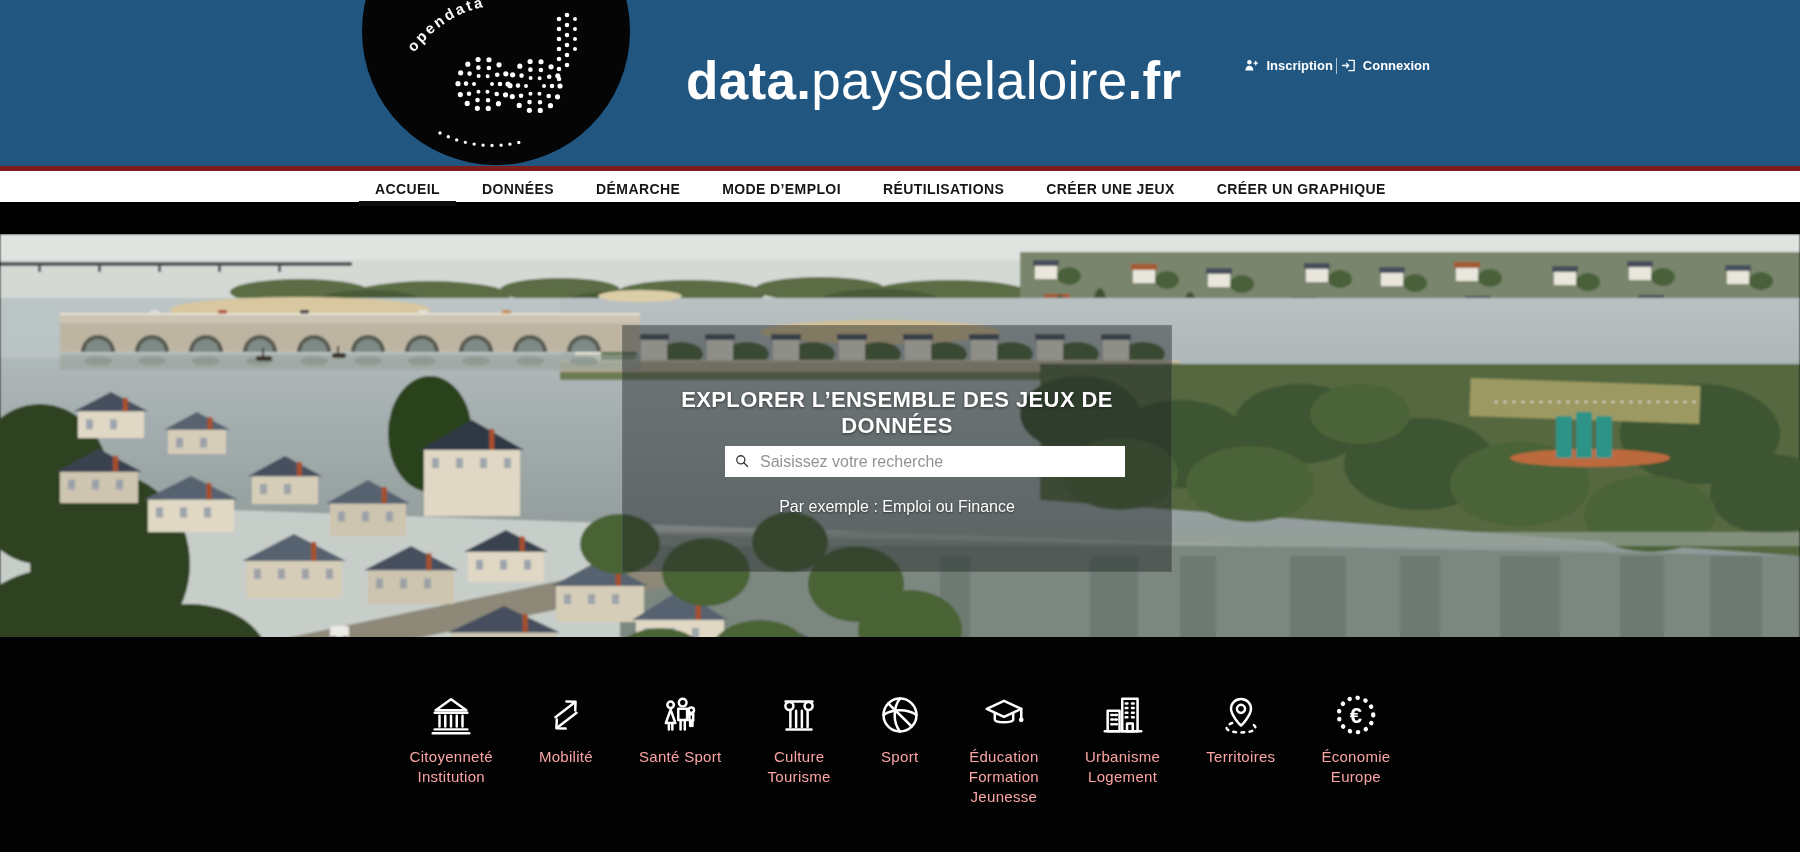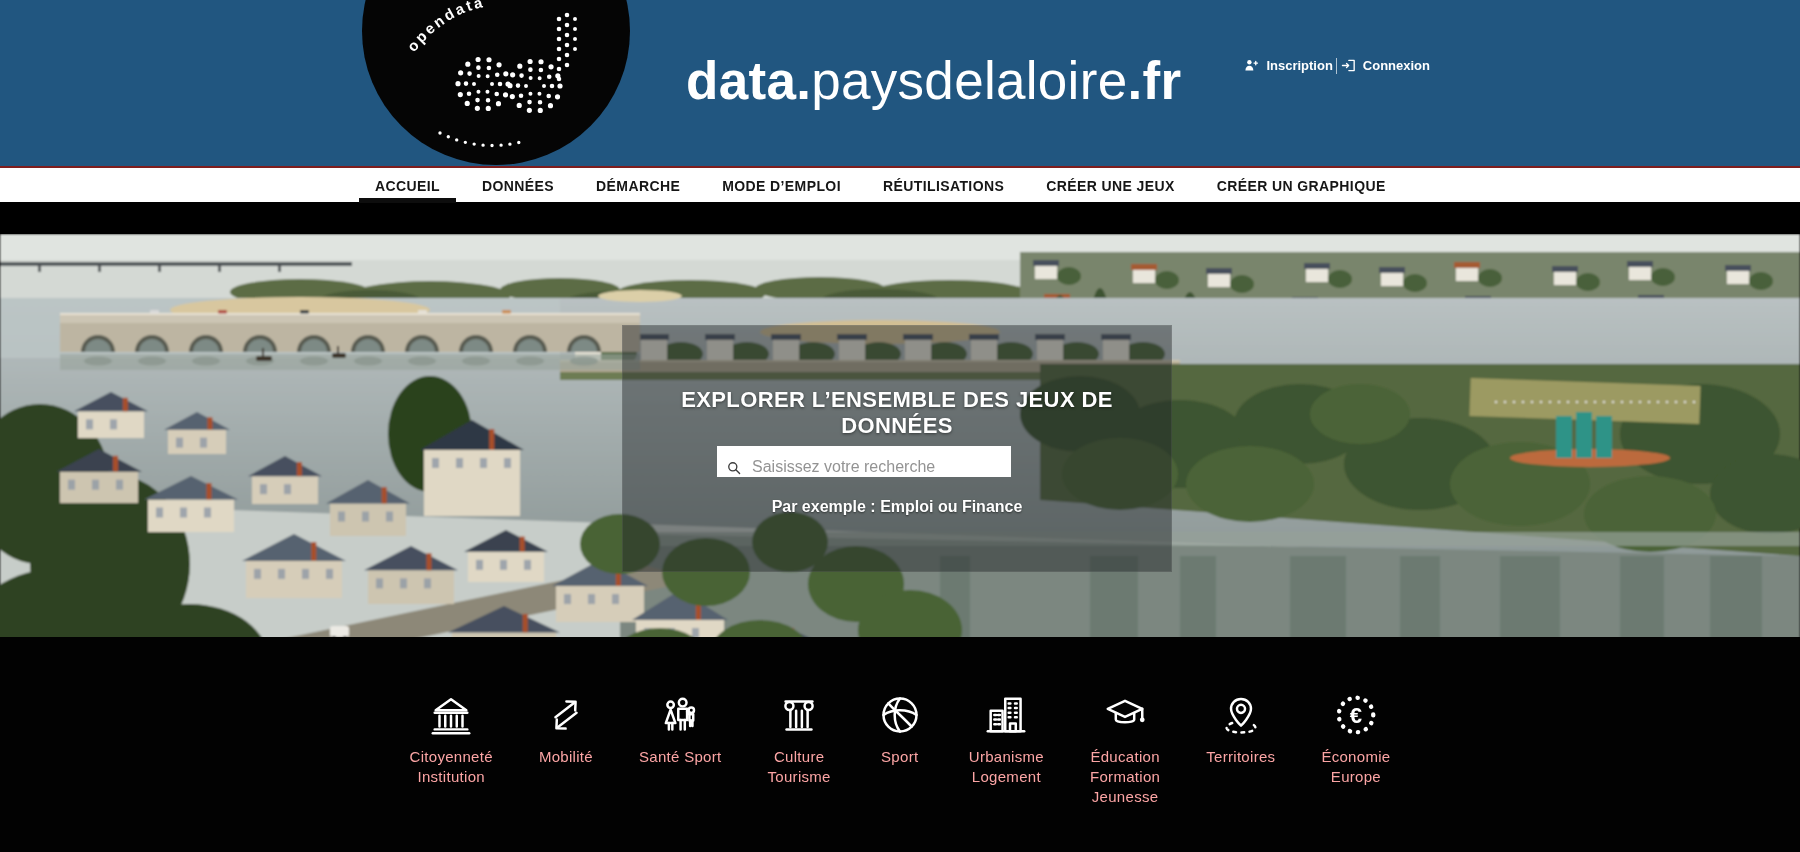--- a/index.html
+++ b/index.html
@@ -12,38 +12,38 @@
   .header { position:absolute; top:0; left:0; width:1800px; height:166px; background:var(--header-blue,#215680); }
   .logo-circle { position:absolute; left:362px; top:-103px; width:268px; height:268px; cursor:pointer; }
   .brand { position:absolute; left:686px; top:50px; font-size:53px; color:#fff; letter-spacing:.3px; white-space:nowrap; }
   .brand .b { font-weight:700; }
   .brand .l { font-weight:300; }
   .topbar { position:absolute; top:21px; right:370px; display:flex; align-items:center; gap:3px; color:#fff; font-size:13px; font-weight:700;margin-top:36px; }
   .top-link { display:flex; align-items:center; gap:6px; cursor:pointer; }
   .top-link svg { width:17px; height:17px; }
   .topbar .sep { width:1px; height:16px; background:rgba(255,255,255,.65); }
   
-  .navbar { position:absolute; top:166px; left:0; width:1800px; height:36px; background:#fff; border-top:2px solid #7f1d1d; }
+  .navbar { position:absolute; top:166px; left:0; width:1800px; height:36px; background:#fff; border-top:5px solid #7f1d1d; }
   .nav-inner { position:absolute; left:375px; top:0; height:36px; display:flex; gap:42px; align-items:center; }
   .nav-item { position:relative; font-size:14px; font-weight:700; color:#161616; letter-spacing:.4px; white-space:nowrap; cursor:pointer; padding:2px 0; }
   .nav-item.active::after { content:""; position:absolute; left:-16px; right:-16px; bottom:-7px; height:5px; background:#0d0d0d; }
   
   .hero { position:absolute; top:202px; left:0; width:1800px; height:435px; overflow:hidden;margin-top:32px; }
   .hero .scene { position:absolute; left:0; top:0; }
   .overlay-box { position:absolute; left:622px; top:91px; width:550px; height:247px;
     background:rgba(32,35,37,.45); border:1px solid rgba(255,255,255,.07); }
   .hero-title { position:absolute; top:61px; width:100%; text-align:center; color:#fff;
     font-size:22px; font-weight:700; letter-spacing:.4px; text-shadow:0 1px 3px rgba(0,0,0,.5); }
-  .search-box { position:absolute; left:94px; top:120px; width:294px; height:31px; background:#fff;
-    display:flex; align-items:flex-end; gap:7px; padding:0 9px; }
+  .search-box { position:absolute; left:102px; top:120px; width:400px; height:31px; background:#fff;
+    display:flex; align-items:center; gap:7px; padding:0 9px; }
   .search-box svg { width:17px; height:17px; flex:none; }
   .search-box input { border:none; outline:none; flex:1; font-size:16px; font-weight:300; color:#333; font-family:inherit; background:transparent; }
   .search-box input::placeholder { color:#939393; }
   .hero-example { position:absolute; top:172px; width:100%; text-align:center; color:#fff;
-    font-size:16px; font-weight:700; text-shadow:0 1px 2px rgba(0,0,0,.55); }
+    font-size:16px; font-weight:400; text-shadow:0 1px 2px rgba(0,0,0,.55); }
   
   .footer { position:absolute; top:637px; left:0; width:1800px; height:215px; background:var(--footer-bg,#020202); }
   .cat-row { display:flex; justify-content:center; gap:46px; padding-top:55px; align-items:flex-start; }
   .cat { display:flex; flex-direction:column; align-items:center; gap:9px; cursor:pointer; }
   .cat svg { width:46px; height:46px; }
   .cat .lbl { text-align:center; color:#fca5a5; font-size:15px; line-height:20px; letter-spacing:.3px; white-space:nowrap; }
 </style>
 </head>
 <body>
 
@@ -542,39 +542,39 @@
         <svg viewBox="0 0 24 24" fill="none" stroke="#fff" stroke-width="1.3" stroke-linecap="round" stroke-linejoin="round">
           <circle cx="12" cy="12" r="8.6"></circle>
           <path d="M12 3.4 C8.3 8 8.3 16 12 20.6"></path>
           <path d="M3.4 12 C8 8.7 16 8.7 20.6 12"></path>
           <path d="M5.9 5.9 C9.6 9.9 14.4 14.1 18.1 18.1"></path>
         </svg>
         <div class="lbl">Sport</div>
       </div>
       <div class="cat">
         <svg viewBox="0 0 24 24" fill="none" stroke="#fff" stroke-width="1.3" stroke-linecap="round" stroke-linejoin="round">
+          <path d="M12 4.6 L21 8.8 L12 13 L3 8.8 Z"></path>
+          <path d="M7.2 10.9 V14.4 C7.2 16.3 16.8 16.3 16.8 14.4 V10.9"></path>
+          <path d="M21 8.8 V13.7"></path>
+          <circle cx="21" cy="14.5" r="0.6"></circle>
+        </svg>
+        <div class="lbl">Éducation<br>Formation<br>Jeunesse</div>
+      </div>
+      <div class="cat">
+        <svg viewBox="0 0 24 24" fill="none" stroke="#fff" stroke-width="1.3" stroke-linecap="round" stroke-linejoin="round">
           <rect x="4" y="9.8" width="6.2" height="10.7"></rect>
           <rect x="11.6" y="3.5" width="8" height="17"></rect>
           <rect x="14.1" y="16.4" width="3" height="4.1"></rect>
           <path stroke-linecap="round" d="M13.4 6 h0.9 M16.7 6 h0.9 M13.4 8.4 h0.9 M16.7 8.4 h0.9 M13.4 10.8 h0.9 M16.7 10.8 h0.9 M13.4 13.2 h0.9 M16.7 13.2 h0.9 M5.9 12 h0.9 M7.9 12 h0.9 M5.9 14.4 h0.9 M7.9 14.4 h0.9 M5.9 16.8 h0.9 M7.9 16.8 h0.9"></path>
           <path d="M2.5 20.5 H21.5"></path>
         </svg>
         <div class="lbl">Urbanisme<br>Logement</div>
       </div>
       <div class="cat">
         <svg viewBox="0 0 24 24" fill="none" stroke="#fff" stroke-width="1.3" stroke-linecap="round" stroke-linejoin="round">
-          <path d="M12 4.6 L21 8.8 L12 13 L3 8.8 Z"></path>
-          <path d="M7.2 10.9 V14.4 C7.2 16.3 16.8 16.3 16.8 14.4 V10.9"></path>
-          <path d="M21 8.8 V13.7"></path>
-          <circle cx="21" cy="14.5" r="0.6"></circle>
-        </svg>
-        <div class="lbl">Éducation<br>Formation<br>Jeunesse</div>
-      </div>
-      <div class="cat">
-        <svg viewBox="0 0 24 24" fill="none" stroke="#fff" stroke-width="1.3" stroke-linecap="round" stroke-linejoin="round">
           <path d="M12 3.6 C9 3.6 6.8 5.9 6.8 8.8 C6.8 12.4 12 17.6 12 17.6 C12 17.6 17.2 12.4 17.2 8.8 C17.2 5.9 15 3.6 12 3.6 Z"></path>
           <circle cx="12" cy="8.8" r="2.1"></circle>
           <path stroke-dasharray="1.4 2.8" d="M7.4 16.2 C5.3 16.9 4.3 17.9 4.5 18.9 C4.9 20.3 8.2 21.1 12 21.1 C15.8 21.1 19.1 20.3 19.5 18.9 C19.7 17.9 18.7 16.9 16.6 16.2"></path>
         </svg>
         <div class="lbl">Territoires</div>
       </div>
       <div class="cat">
         <svg viewBox="0 0 24 24" fill="none" stroke="#fff" stroke-width="1.3" stroke-linecap="round" stroke-linejoin="round">
           <circle cx="12" cy="12" r="9" stroke-width="2.3" stroke-linecap="round" stroke-dasharray="0.1 4.2"></circle>
           <text x="12" y="16.1" font-size="11.5" font-weight="bold" fill="#fff" stroke="none" text-anchor="middle" font-family="inherit">€</text>

